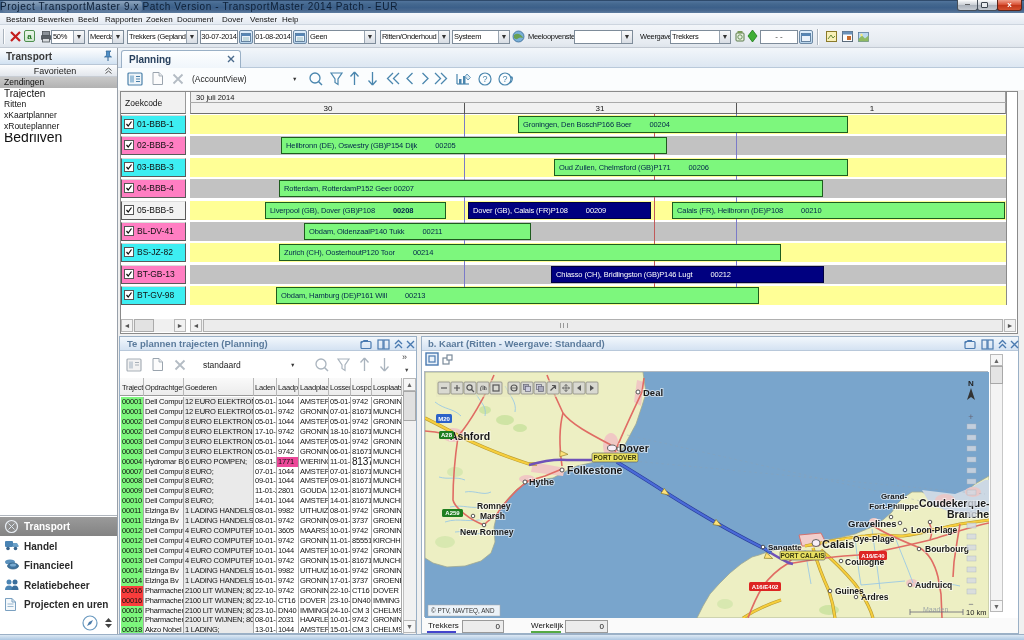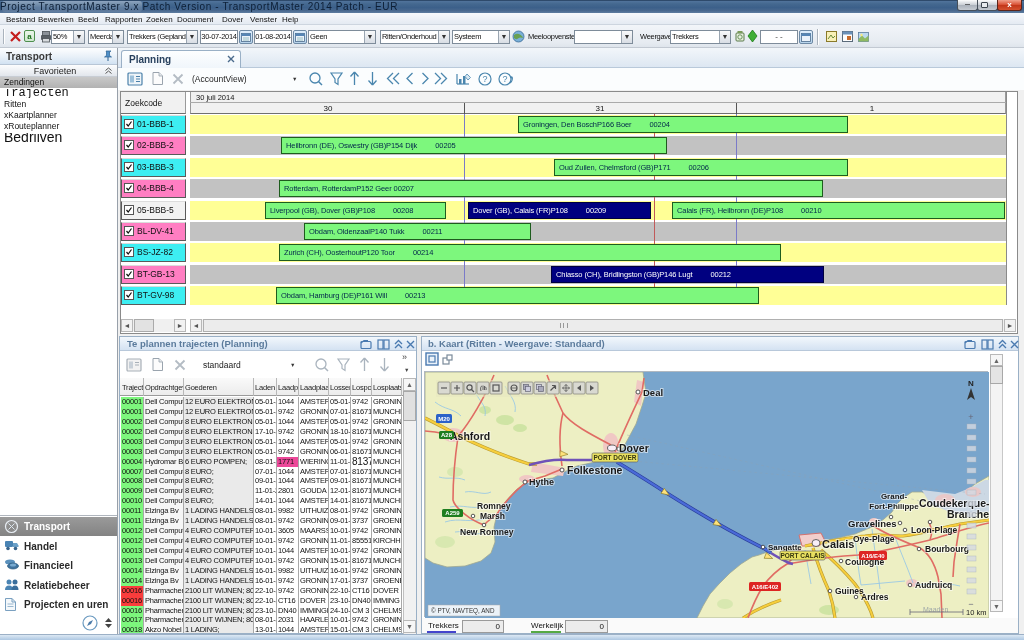--- a/index.html
+++ b/index.html
@@ -146,21 +146,21 @@
 <div style="left:0px;top:65px;width:117px;height:12px;background:linear-gradient(#fcfdfe,#e2e6ec);border-bottom:1px solid #c8cdd4;"></div>
 <div class="t" style="left:0px;top:66px;width:110px;height:10px;font-size:9px;color:#222;text-align:center;line-height:10px;">Favorieten</div>
 <div style="left:104px;top:67px;width:9px;height:8px;">
     <svg width="9" height="8">
       <path d="M1.5 3.5 L4.5 1 L7.5 3.5 M1.5 6.5 L4.5 4 L7.5 6.5" stroke="#555" stroke-width="1" fill="none"></path>
     </svg>
   </div>
 <div style="left:0px;top:77px;width:117px;height:11px;background:linear-gradient(#c9c9c9,#b2b2b2);"></div>
 <div class="t" style="left:4px;top:78px;width:110px;height:9px;font-size:8.5px;color:#111;line-height:9px;">Zendingen</div>
 <div style="left:0px;top:88px;width:117px;height:11px;"></div>
-<div class="t" style="left:4px;top:89px;width:110px;height:9px;font-size:12px;color:#111;line-height:9px;font-family:Liberation Mono, monospace;">Trajecten</div>
+<div class="t" style="left:4px;top:89px;width:110px;height:9px;font-size:10px;color:#111;line-height:9px;">Trajecten</div>
 <div style="left:0px;top:99px;width:117px;height:11px;"></div>
 <div class="t" style="left:4px;top:100px;width:110px;height:9px;font-size:8.5px;color:#111;line-height:9px;">Ritten</div>
 <div style="left:0px;top:110px;width:117px;height:11px;"></div>
 <div class="t" style="left:4px;top:111px;width:110px;height:9px;font-size:8.5px;color:#111;line-height:9px;">xKaartplanner</div>
 <div style="left:0px;top:121px;width:117px;height:11px;"></div>
 <div class="t" style="left:4px;top:122px;width:110px;height:9px;font-size:8.5px;color:#111;line-height:9px;">xRouteplanner</div>
 <div style="left:0px;top:132px;width:117px;height:11px;"></div>
 <div class="t" style="left:4px;top:133px;width:110px;height:9px;font-size:14px;color:#111;line-height:9px;">Bedrijven</div>
 <div style="left:0px;top:515px;width:117px;height:1px;background:#b0b6be;"></div>
 <div style="left:0px;top:517.0px;width:117px;height:19px;background:linear-gradient(#9a9a9a,#838383);"></div>
@@ -406,21 +406,21 @@
 <div class="t" style="left:137px;top:291px;width:48px;height:9px;font-size:8.5px;color:#111;line-height:9px;">BT-GV-98</div>
 <div style="left:190px;top:286px;width:816px;height:19px;background:#ffff96;"></div>
 <div style="left:464px;top:114px;width:1px;height:190px;background:#7a7ac8;"></div>
 <div style="left:736px;top:114px;width:1px;height:190px;background:#7a7ac8;"></div>
 <div style="left:654px;top:114px;width:1px;height:190px;background:#c05a5a;"></div>
 <div style="left:1006px;top:92px;width:1px;height:213px;background:#8a8a8a;"></div>
 <div style="left:518px;top:116px;width:330px;height:17px;background:#7df77d;border:1px solid #1e5c1e;color:#00264a;font-size:7.5px;line-height:15px;white-space:nowrap;overflow:hidden;letter-spacing:-0.1px;"><span style="padding-left:4px;">Groningen, Den BoschP166  Boer</span><span style="padding-left:18px;">00204</span></div>
 <div style="left:281px;top:137px;width:386px;height:17px;background:#7df77d;border:1px solid #1e5c1e;color:#00264a;font-size:7.5px;line-height:15px;white-space:nowrap;overflow:hidden;letter-spacing:-0.1px;"><span style="padding-left:4px;">Heilbronn (DE), Oswestry (GB)P154  Dijk</span><span style="padding-left:18px;">00205</span></div>
 <div style="left:554px;top:159px;width:294px;height:17px;background:#7df77d;border:1px solid #1e5c1e;color:#00264a;font-size:7.5px;line-height:15px;white-space:nowrap;overflow:hidden;letter-spacing:-0.1px;"><span style="padding-left:4px;">Oud Zuilen, Chelmsford (GB)P171</span><span style="padding-left:18px;">00206</span></div>
 <div style="left:279px;top:180px;width:544px;height:17px;background:#7df77d;border:1px solid #1e5c1e;color:#00264a;font-size:7.5px;line-height:15px;white-space:nowrap;overflow:hidden;letter-spacing:-0.1px;"><span style="padding-left:4px;">Rotterdam, RotterdamP152  Geer</span><span style="padding-left:2px;">00207</span></div>
-<div style="left:265px;top:202px;width:181px;height:17px;background:#7df77d;border:1px solid #1e5c1e;color:#00264a;font-size:7.5px;line-height:15px;white-space:nowrap;overflow:hidden;letter-spacing:-0.1px;"><span style="padding-left:4px;">Liverpool (GB), Dover (GB)P108</span><span style="padding-left:18px;">00208</span></div>
+<div style="left:265px;top:202px;width:181px;height:17px;background:#7df77d;border:1px solid #1e5c1e;color:#00264a;font-size:7.5px;line-height:15px;white-space:nowrap;overflow:hidden;letter-spacing:-0.1px;"><span style="padding-left:4px;">Liverpool (GB), Dover (GB)P108</span><span style="padding-left:18px;font-weight:bold;">00208</span></div>
 <div style="left:468px;top:202px;width:183px;height:17px;background:#000080;border:1px solid #000040;color:#fff;font-size:7.5px;line-height:15px;white-space:nowrap;overflow:hidden;letter-spacing:-0.1px;"><span style="padding-left:4px;">Dover (GB), Calais (FR)P108</span><span style="padding-left:18px;">00209</span></div>
 <div style="left:672px;top:202px;width:333px;height:17px;background:#7df77d;border:1px solid #1e5c1e;color:#00264a;font-size:7.5px;line-height:15px;white-space:nowrap;overflow:hidden;letter-spacing:-0.1px;"><span style="padding-left:4px;">Calais (FR), Heilbronn (DE)P108</span><span style="padding-left:18px;">00210</span></div>
 <div style="left:304px;top:223px;width:227px;height:17px;background:#7df77d;border:1px solid #1e5c1e;color:#00264a;font-size:7.5px;line-height:15px;white-space:nowrap;overflow:hidden;letter-spacing:-0.1px;"><span style="padding-left:4px;">Obdam, OldenzaalP140  Tukk</span><span style="padding-left:18px;">00211</span></div>
 <div style="left:279px;top:244px;width:502px;height:17px;background:#7df77d;border:1px solid #1e5c1e;color:#00264a;font-size:7.5px;line-height:15px;white-space:nowrap;overflow:hidden;letter-spacing:-0.1px;"><span style="padding-left:4px;">Zurich (CH), OosterhoutP120  Toor</span><span style="padding-left:18px;">00214</span></div>
 <div style="left:551px;top:266px;width:273px;height:17px;background:#000080;border:1px solid #000040;color:#fff;font-size:7.5px;line-height:15px;white-space:nowrap;overflow:hidden;letter-spacing:-0.1px;"><span style="padding-left:4px;">Chiasso (CH), Bridlingston (GB)P146  Lugt</span><span style="padding-left:18px;">00212</span></div>
 <div style="left:276px;top:287px;width:483px;height:17px;background:#7df77d;border:1px solid #1e5c1e;color:#00264a;font-size:7.5px;line-height:15px;white-space:nowrap;overflow:hidden;letter-spacing:-0.1px;"><span style="padding-left:4px;">Obdam, Hamburg (DE)P161  Will</span><span style="padding-left:18px;">00213</span></div>
 <div style="left:121px;top:319px;width:65px;height:13px;background:#f0f0f0;"></div>
 <div style="left:121px;top:319px;width:12px;height:13px;background:#f2f2f2;border:1px solid #b8b8b8;font-size:7px;color:#555;text-align:center;line-height:12px;">◄</div>
 <div style="left:174px;top:319px;width:12px;height:13px;background:#f2f2f2;border:1px solid #b8b8b8;font-size:7px;color:#555;text-align:center;line-height:12px;">►</div>
 <div style="left:134px;top:319px;width:20px;height:13px;background:#e2e2e2;border:1px solid #aaa;"></div>

